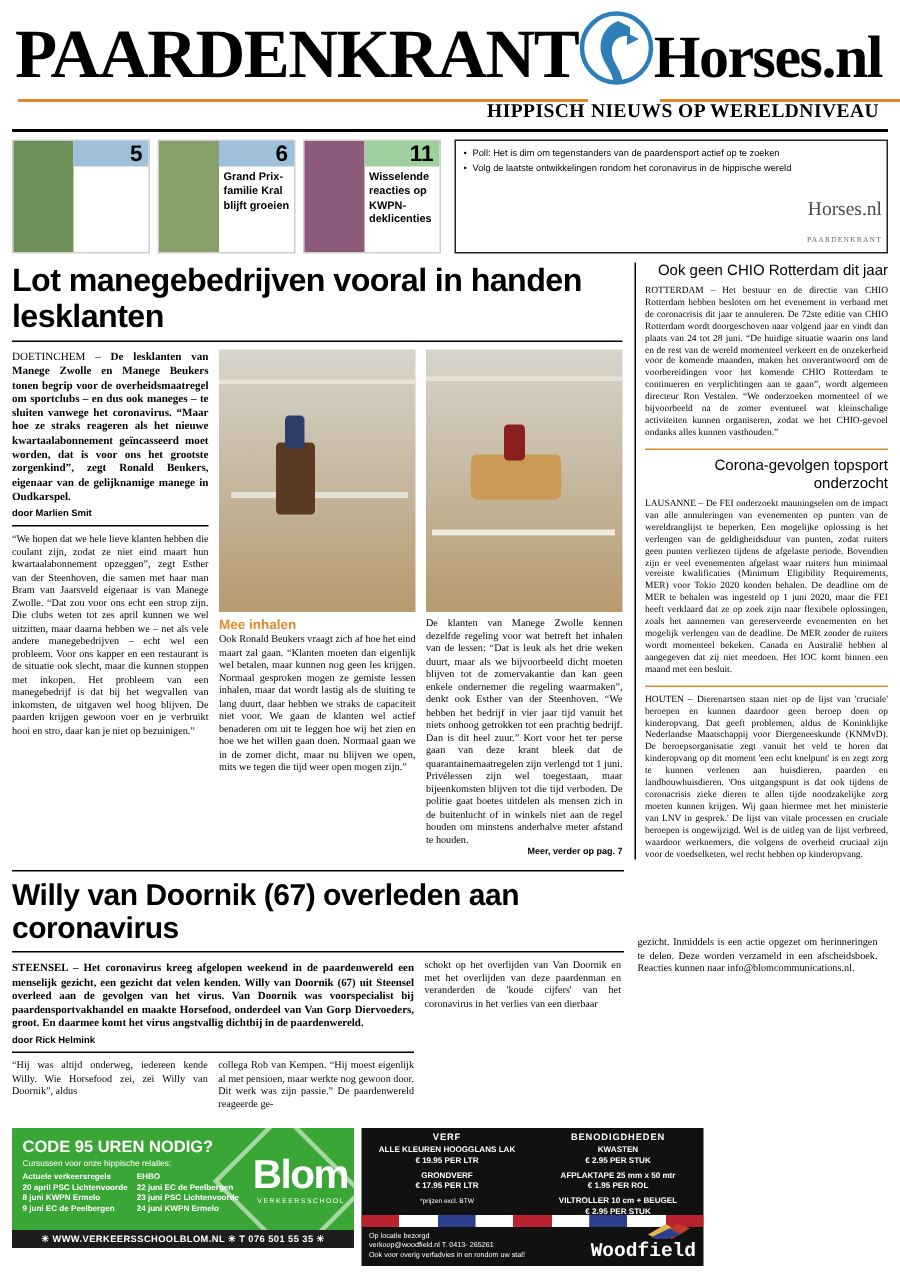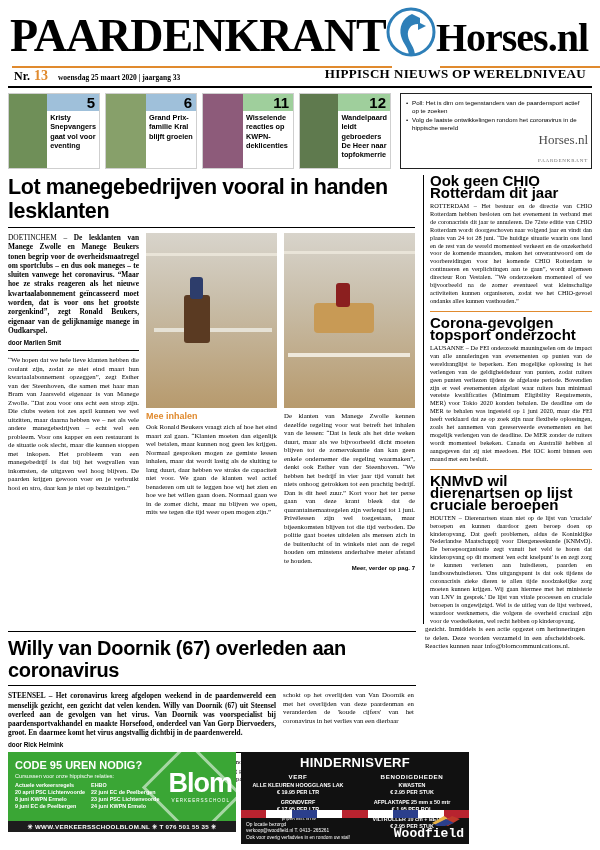--- a/index.html
+++ b/index.html
@@ -76,21 +76,21 @@
   .lead .city { font-weight: normal; }
   .byline { font-family: "Liberation Sans", sans-serif; font-size: 6.3px; font-weight: bold; margin: 4px 0 3px; }
   .btxt { font-size: 6.8px; line-height: 8.5px; text-align: justify; }
 
   .photo { background: linear-gradient(#d8d4cb 0%, #c8bda8 40%, #b79a6d 100%); position: relative; overflow: hidden; }
   .photo .rail { position: absolute; background: #e9e4d8; }
   .subhead-or { font-family: "Liberation Sans", sans-serif; font-size: 9px; font-weight: bold; color: #e08a2e; margin: 3px 0 2px; }
   .jump { font-family: "Liberation Sans", sans-serif; font-size: 6px; font-weight: bold; text-align: right; }
 
   
-  .rr-head { font-family: "Liberation Sans", sans-serif; font-weight: bold; font-size: 15px; line-height: 12px; margin-bottom: 3px; }
+  .rr-head { font-family: "Liberation Sans", sans-serif; font-weight: normal; font-size: 10px; line-height: 12px; margin-bottom: 3px; text-align: right; }
   .rr-txt { font-size: 6.3px; line-height: 7.9px; text-align: justify; }
   .rr-sep { height: 1.2px; background: #e08a2e; margin: 6px 0 5px; }
 
   
   .story2 { margin-top: 7px; }
   .headline2 { font-family: "Liberation Sans", sans-serif; font-weight: bold; font-size: 20px; line-height: 22px; letter-spacing: -.3px; }
   .s2cols { display: flex; gap: 7px; margin-top: 5px; }
   .s2lead { font-size: 7.3px; line-height: 9.2px; font-weight: bold; text-align: justify; }
 
   
@@ -128,64 +128,51 @@
     <div class="mast-logo">
       <svg viewBox="0 0 58 62" width="58" height="62">
         <circle cx="29" cy="26" r="23" fill="none" stroke="#2e7fb8" stroke-width="3"></circle>
         <path d="M30 8 C20 12 17 22 19 30 C21 38 27 42 27 50 L33 50 C33 41 27 37 26 30 C25 23 29 17 38 18 L38 12 Z" fill="#2e7fb8"></path>
         <path d="M36 16 L44 20 L36 24 Z" fill="#2e7fb8"></path>
       </svg>
     </div>
     <div class="mast-title mast-right">Horses.nl</div>
     <div class="mast-rule-l"></div>
     <div class="mast-rule-r"></div>
-    <div class="mast-meta">
-      <span class="nr">Nr.</span>
-      <span class="nrnum">13</span>
-      <span class="date">woensdag 25 maart 2020 | jaargang 33</span>
-    </div>
     <div class="mast-tag">
       <span class="tg1">HIPPISCH</span><span>NIEUWS OP WERELDNIVEAU</span>
     </div>
   </div>
   <div class="hr-black"></div>
 
   <div class="teasers">
 
     <div class="teaser">
       <div class="tpic" style="background:#6f8f58"></div>
       <div class="tbody">
         <div class="tnum tn-blue">5</div>
-        <div class="ttext">Kristy Snepvangers gaat vol voor eventing</div>
       </div>
     </div>
 
     <div class="teaser">
       <div class="tpic" style="background:#87a06a"></div>
       <div class="tbody">
         <div class="tnum tn-blue">6</div>
         <div class="ttext">Grand Prix-familie Kral blijft groeien</div>
       </div>
     </div>
 
     <div class="teaser">
       <div class="tpic" style="background:#8d5b7a"></div>
       <div class="tbody">
         <div class="tnum tn-green">11</div>
         <div class="ttext">Wisselende reacties op KWPN-deklicenties</div>
       </div>
     </div>
 
-    <div class="teaser">
-      <div class="tpic" style="background:#5f7a4e"></div>
-      <div class="tbody">
-        <div class="tnum tn-green">12</div>
-        <div class="ttext">Wandelpaard leidt gebroeders De Heer naar topfokmerrie</div>
-      </div>
-    </div>
 
     <div class="promo">
       <ul>
         <li>Poll: Het is dim om tegenstanders van de paardensport actief op te zoeken</li>
         <li>Volg de laatste ontwikkelingen rondom het coronavirus in de hippische wereld</li>
       </ul>
       <div class="phl">
         <span class="hn">Horses.nl</span><br>
         <span class="pk">PAARDENKRANT</span>
       </div>
@@ -242,21 +229,20 @@
       </div>
       <div class="rr-sep"></div>
 
       <div>
         <div class="rr-head">Corona-gevolgen topsport onderzocht</div>
         <div class="rr-txt">LAUSANNE – De FEI onderzoekt mauningselen om de impact van alle annuleringen van evenementen op punten van de wereldranglijst te beperken. Een mogelijke oplossing is het verlengen van de geldigheidsduur van punten, zodat ruiters geen punten verliezen tijdens de afgelaste periode. Bovendien zijn er veel evenementen afgelast waar ruiters hun minimaal vereiste kwalificaties (Minimum Eligibility Requirements, MER) voor Tokio 2020 konden behalen. De deadline om de MER te behalen was ingesteld op 1 juni 2020, maar die FEI heeft verklaard dat ze op zoek zijn naar flexibele oplossingen, zoals het aannemen van gereserveerde evenementen en het mogelijk verlengen van de deadline. De MER zonder de ruiters wordt momenteel bekeken. Canada en Australië hebben al aangegeven dat zij niet meedoen. Het IOC komt binnen een maand met een besluit.</div>
       </div>
       <div class="rr-sep"></div>
 
       <div>
-        <div class="rr-head">KNMvD wil dierenartsen op lijst cruciale beroepen</div>
         <div class="rr-txt">HOUTEN – Dierenartsen staan niet op de lijst van 'cruciale' beroepen en kunnen daardoor geen beroep doen op kinderopvang. Dat geeft problemen, aldus de Koninklijke Nederlandse Maatschappij voor Diergeneeskunde (KNMvD). De beroepsorganisatie zegt vanuit het veld te horen dat kinderopvang op dit moment 'een echt knelpunt' is en zegt zorg te kunnen verlenen aan huisdieren, paarden en landbouwhuisdieren. 'Ons uitgangspunt is dat ook tijdens de coronacrisis zieke dieren te allen tijde noodzakelijke zorg moeten kunnen krijgen. Wij gaan hiermee met het ministerie van LNV in gesprek.' De lijst van vitale processen en cruciale beroepen is ongewijzigd. Wel is de uitleg van de lijst verbreed, waardoor werknemers, die volgens de overheid cruciaal zijn voor de voedselketen, wel recht hebben op kinderopvang.</div>
       </div>
     </div>
   </div>
 
   <div class="story2" style="width:408px">
     <div class="rule-thin"></div>
     <div class="headline2">Willy van Doornik (67) overleden aan coronavirus</div>
     <div class="rule-thin"></div>
 
@@ -298,21 +284,20 @@
           <div>23 juni PSC Lichtenvoorde</div>
           <div>24 juni KWPN Ermelo</div>
         </div>
       </div>
       <div class="blogo">Blom</div>
       <div class="bsub">VERKEERSSCHOOL</div>
       <div class="bbar">✳ WWW.VERKEERSSCHOOLBLOM.NL ✳ T 076 501 55 35 ✳</div>
     </div>
 
     <div class="ad-wf">
-      <div class="wh">HINDERNISVERF</div>
       <div class="wcols">
         <div class="wcol">
           <div class="wct">VERF</div>
           <div class="wit">ALLE KLEUREN HOOGGLANS LAK</div>
           <div class="wpr">€ 19.95 PER LTR</div>
           <div class="wit">GRONDVERF</div>
           <div class="wpr">€ 17.95 PER LTR</div>
           <div class="wnote">*prijzen excl. BTW</div>
         </div>
         <div class="wcol">

